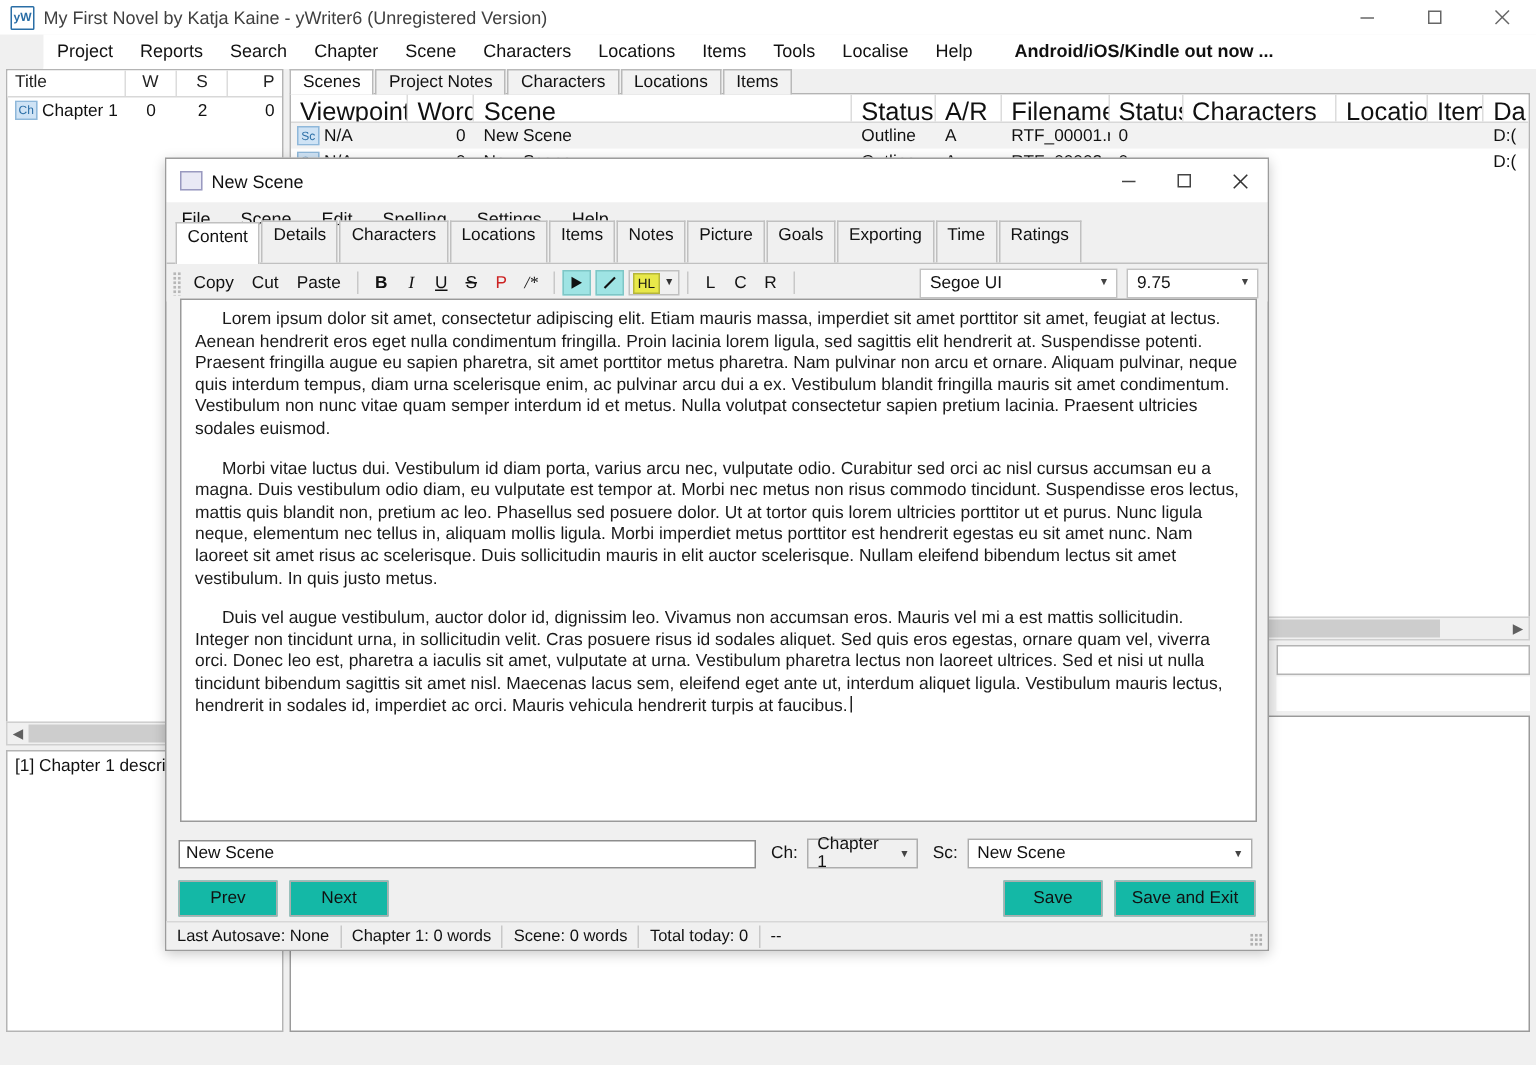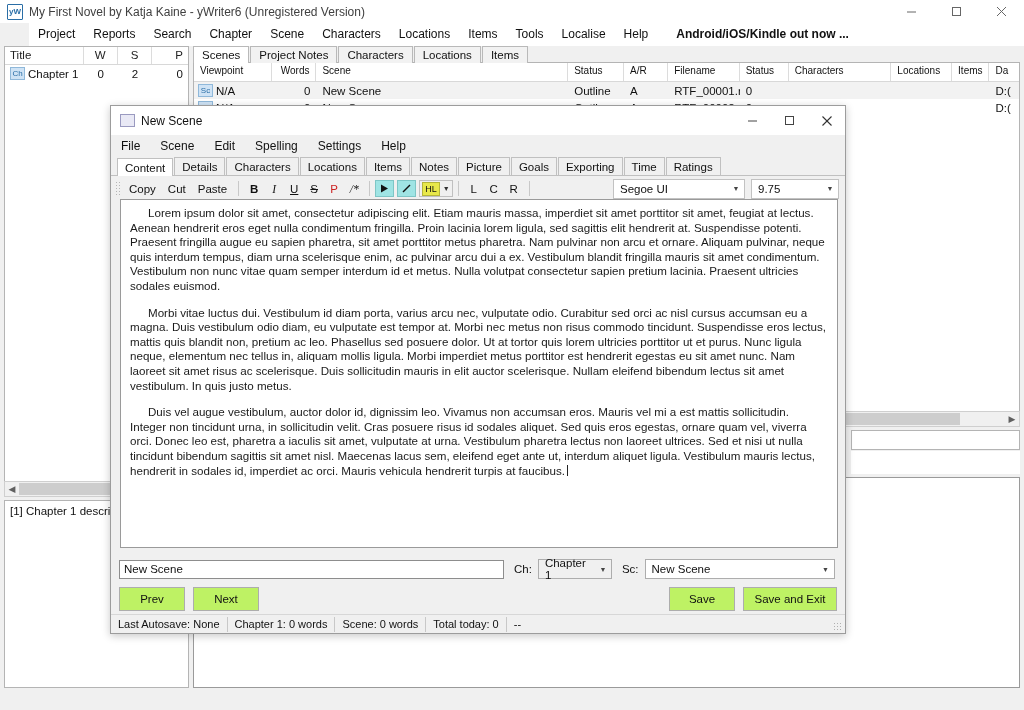--- a/index.html
+++ b/index.html
@@ -96,21 +96,21 @@
     font-size: 11.5px; padding: 2px 8px 1px 8px; border: 1px solid #b9b9b9;
     border-bottom: none; background: #f2f2f2; color: #111; margin-right: 1px;
     box-sizing: border-box; height: 17px; line-height: 13px;
   }
   .tab.active { background: #ffffff; position: relative; z-index: 2; }
   .scene-grid {
     border: 1px solid #b4b4b4; background: #ffffff; box-sizing: border-box;
     height: 358px; margin-top: -1px; overflow: hidden;
   }
   .scene-header { display: flex; height: 18px; border-bottom: 1px solid #d8d8d8; background: #fff; }
-  .scene-header .gh { font-size: 10px; padding: 2px 6px; box-sizing: border-box;
+  .scene-header .gh { font-size: 17px; padding: 2px 6px; box-sizing: border-box;
     border-right: 1px solid #dcdcdc; white-space: nowrap; overflow: hidden; }
   .scene-row { display: flex; height: 17px; align-items: center; }
   .scene-row.alt { background: #f2f2f2; }
   .scene-row .gc { font-size: 11.5px; padding: 0 6px; box-sizing: border-box;
     white-space: nowrap; overflow: hidden; }
 
   .right-hsb {
     position: absolute; left: 193px; top: 411px; width: 827px; height: 16px;
     background: #f0f0f0; border: 1px solid #cfcfcf; box-sizing: border-box;
     display: flex; align-items: center;
@@ -158,21 +158,21 @@
   .dlg-title { font-size: 12px; color: #111; }
   .dlg-winbtns { margin-left: auto; display: flex; height: 29px; }
   .dlg-winbtn { width: 37px; display: flex; align-items: center; justify-content: center;
     color: #4a4a4a; }
   .dlg-menubar { height: 22px; display: flex; align-items: center; background: #f0f0f0; }
   .dlg-menu-item { padding: 3px 10px; font-size: 12px; color: #111; }
   .dlg-tabstrip { display: flex; height: 18px; align-items: flex-end; padding-left: 6px;
     border-bottom: 1px solid #c0c0c0; background: #f0f0f0; }
   .dlg-tab {
     font-size: 11.5px; padding: 2px 7px 1px 7px; border: 1px solid #c0c0c0;
-    border-bottom: none; background: #f0f0f0; margin-right: 1px; height: 18px;
+    border-bottom: none; background: #f0f0f0; margin-right: 1px; height: 28px;
     box-sizing: border-box; line-height: 14px; color: #111;
   }
   .dlg-tab.active { background: #ffffff; position: relative; z-index: 2; margin-bottom: -1px; }
 
   .dlg-toolbar {
     height: 25px; display: flex; align-items: center; background: #f0f0f0;
     padding: 0 4px; position: relative;
   }
   .tb-grip { width: 6px; height: 16px; margin-right: 2px;
     background: radial-gradient(#b0b0b0 45%, transparent 46%) 0 0/3px 3px; opacity: .9; }
@@ -226,21 +226,21 @@
   .combo {
     height: 20px; background: #f0f0f0; border: 1px solid #adadad; box-sizing: border-box;
     display: flex; align-items: center; font-size: 11.5px; padding-left: 6px; color: #111;
   }
   .combo.white { background: #ffffff; }
   .combo-ch { width: 74px; }
   .combo-sc { width: 190px; }
 
   .row-buttons { display: flex; align-items: center; padding: 8px 8px 0 8px; }
   .btn {
-    height: 24px; background: #bef264; border: 1px solid #adadad; box-sizing: border-box;
+    height: 24px; background: #14b8a6; border: 1px solid #adadad; box-sizing: border-box;
     font-size: 11.5px; color: #111; display: flex; align-items: center;
     justify-content: center; margin-right: 8px;
   }
   .btn-prev, .btn-next { width: 66px; }
   .btn-save { width: 66px; }
   .btn-savexit { width: 94px; margin-right: 0; }
 
   .dlg-status {
     position: absolute; left: 0; bottom: 0; width: 100%; height: 19px;
     background: #f0f0f0; border-top: 1px solid #d7d7d7; box-sizing: border-box;

